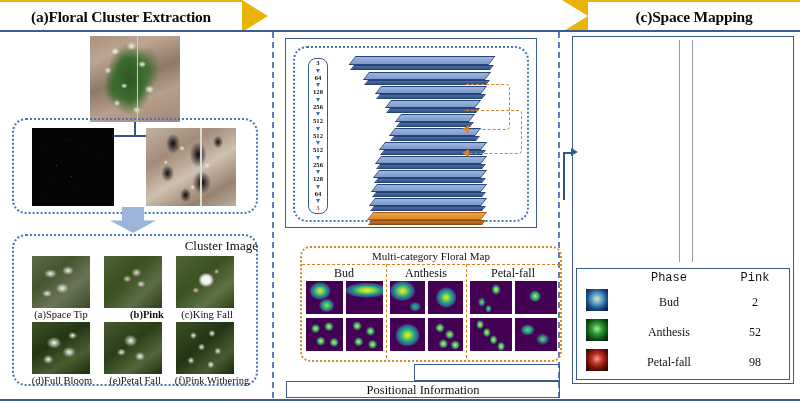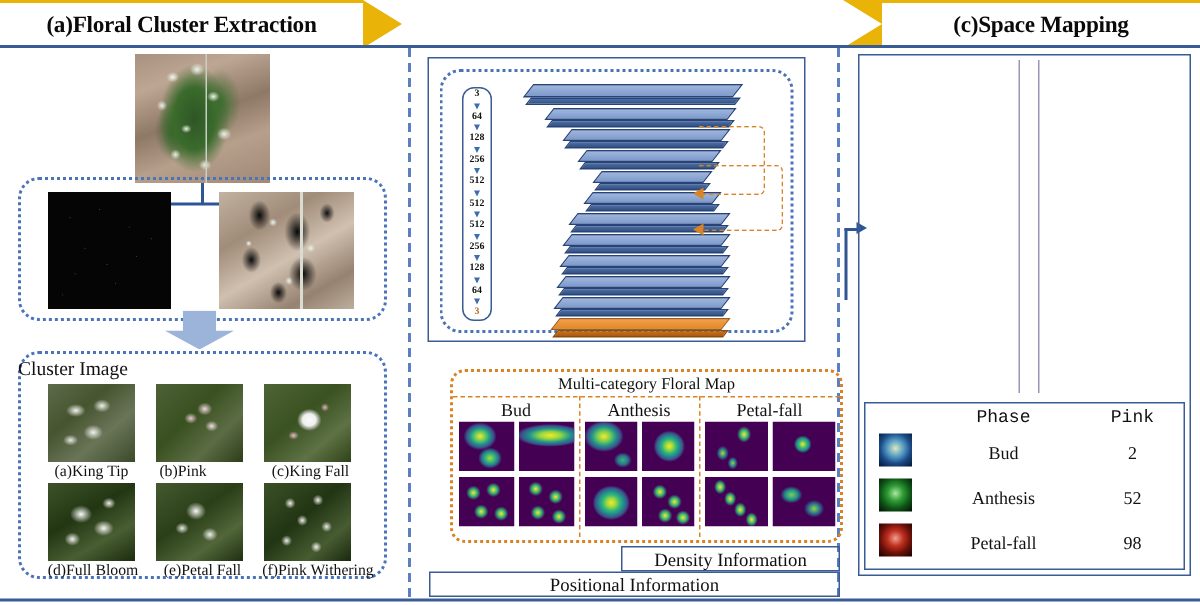--- a/index.html
+++ b/index.html
@@ -287,21 +287,21 @@
   .sw-bud { background: radial-gradient(circle at 50% 45%, #dfe8b8 0%, #5aa0c8 32%, #1a4a86 62%, #07142e 100%); }
   .sw-anth { background: radial-gradient(circle at 50% 45%, #a8e8a0 0%, #2f9a35 32%, #0d5516 62%, #020f04 100%); }
   .sw-petal { background: radial-gradient(circle at 50% 45%, #f0a090 0%, #c03020 32%, #6a1008 62%, #130202 100%); }
 
   .label-txt {
     position: absolute; font-size: 12.5px; color: #111;
     white-space: nowrap;
   }
   .cluster-img-label {
     position: absolute; font-size: 13px; color: #111;
-    text-align: left; white-space: nowrap;
+    text-align: right; white-space: nowrap;
   }
 </style>
 </head>
 <body>
 
 <div id="fig">
 
   <div class="banner-row">
     <div class="banner" id="banner-a">
       <div class="banner-inner">(a)Floral Cluster Extraction</div>
@@ -337,22 +337,22 @@
   <div class="block-arrow-down" style="left:110px; top:207px; width:46px; height:26px;"></div>
 
   <div class="dot-box" style="left:12px; top:234px; width:246px; height:152px;"></div>
 
   <div class="cluster-img-label" style="left:12px; top:238px; width:246px;">Cluster Image</div>
 
   <div class="tile flower-tile ft-greentip" style="left:32px; top:256px; width:58px; height:52px;"></div>
   <div class="tile flower-tile ft-pink" style="left:104px; top:256px; width:58px; height:52px;"></div>
   <div class="tile flower-tile ft-kingbloom" style="left:176px; top:256px; width:58px; height:52px;"></div>
 
-  <div class="tile-caption" style="left:20px; top:309px; width:82px;">(a)King Tip</div>
-  <div class="tile-caption" style="left:88px; top:309px; width:68px;">(b)Pink</div>
+  <div class="tile-caption" style="left:20px; top:309px; width:82px;">(a)Space Tip</div>
+  <div class="tile-caption" style="left:113px; top:309px; width:68px;font-weight:bold;">(b)Pink</div>
   <div class="tile-caption" style="left:163px; top:309px; width:88px;">(c)King Fall</div>
 
   <div class="tile flower-tile ft-fullbloom" style="left:32px; top:322px; width:58px; height:52px;"></div>
   <div class="tile flower-tile ft-petalfall" style="left:104px; top:322px; width:58px; height:52px;"></div>
   <div class="tile flower-tile ft-withering" style="left:176px; top:322px; width:58px; height:52px;"></div>
 
   <div class="tile-caption" style="left:19px; top:375px; width:86px;">(d)Full Bloom</div>
   <div class="tile-caption" style="left:96px; top:375px; width:78px;">(e)Petal Fall</div>
   <div class="tile-caption" style="left:166px; top:375px; width:92px;">(f)Pink Withering</div>
 
@@ -521,21 +521,20 @@
       radial-gradient(ellipse 5px 6px at 56% 66%, #fde725 0%, #35b779 42%, rgba(53,183,121,0) 80%),
       radial-gradient(ellipse 5px 6px at 74% 86%, #fde725 0%, #35b779 42%, rgba(53,183,121,0) 80%), #440154;"></div>
   </div>
   <div class="hm-cell" style="left:515px; top:318px; width:42px; height:33px;">
     <div style="position:absolute;inset:0;background:
       radial-gradient(ellipse 9px 7px at 30% 36%, #7ad151 0%, #21918c 46%, rgba(33,145,140,0) 82%),
       radial-gradient(ellipse 8px 7px at 66% 64%, #90d743 0%, #2c728e 48%, rgba(44,114,142,0) 84%), #440154;"></div>
   </div>
 
   <div class="solid-box" style="left:414px; top:364px; width:146px; height:17px;"></div>
-  <div class="label-txt" style="left:414px; top:366px; width:146px; text-align:center;">Density Information</div>
 
   <div class="solid-box" style="left:286px; top:381px; width:274px; height:17px;"></div>
   <div class="label-txt" style="left:286px; top:383px; width:274px; text-align:center;">Positional Information</div>
 
   <div class="line-v" style="left:563px; top:152px; height:48px;"></div>
   <div class="line-h" style="left:563px; top:152px; width:10px;"></div>
   <div class="arrow-right" style="left:571px; top:148px;"></div>
 
   <div class="solid-box" style="left:572px; top:36px; width:222px; height:348px;"></div>
 

